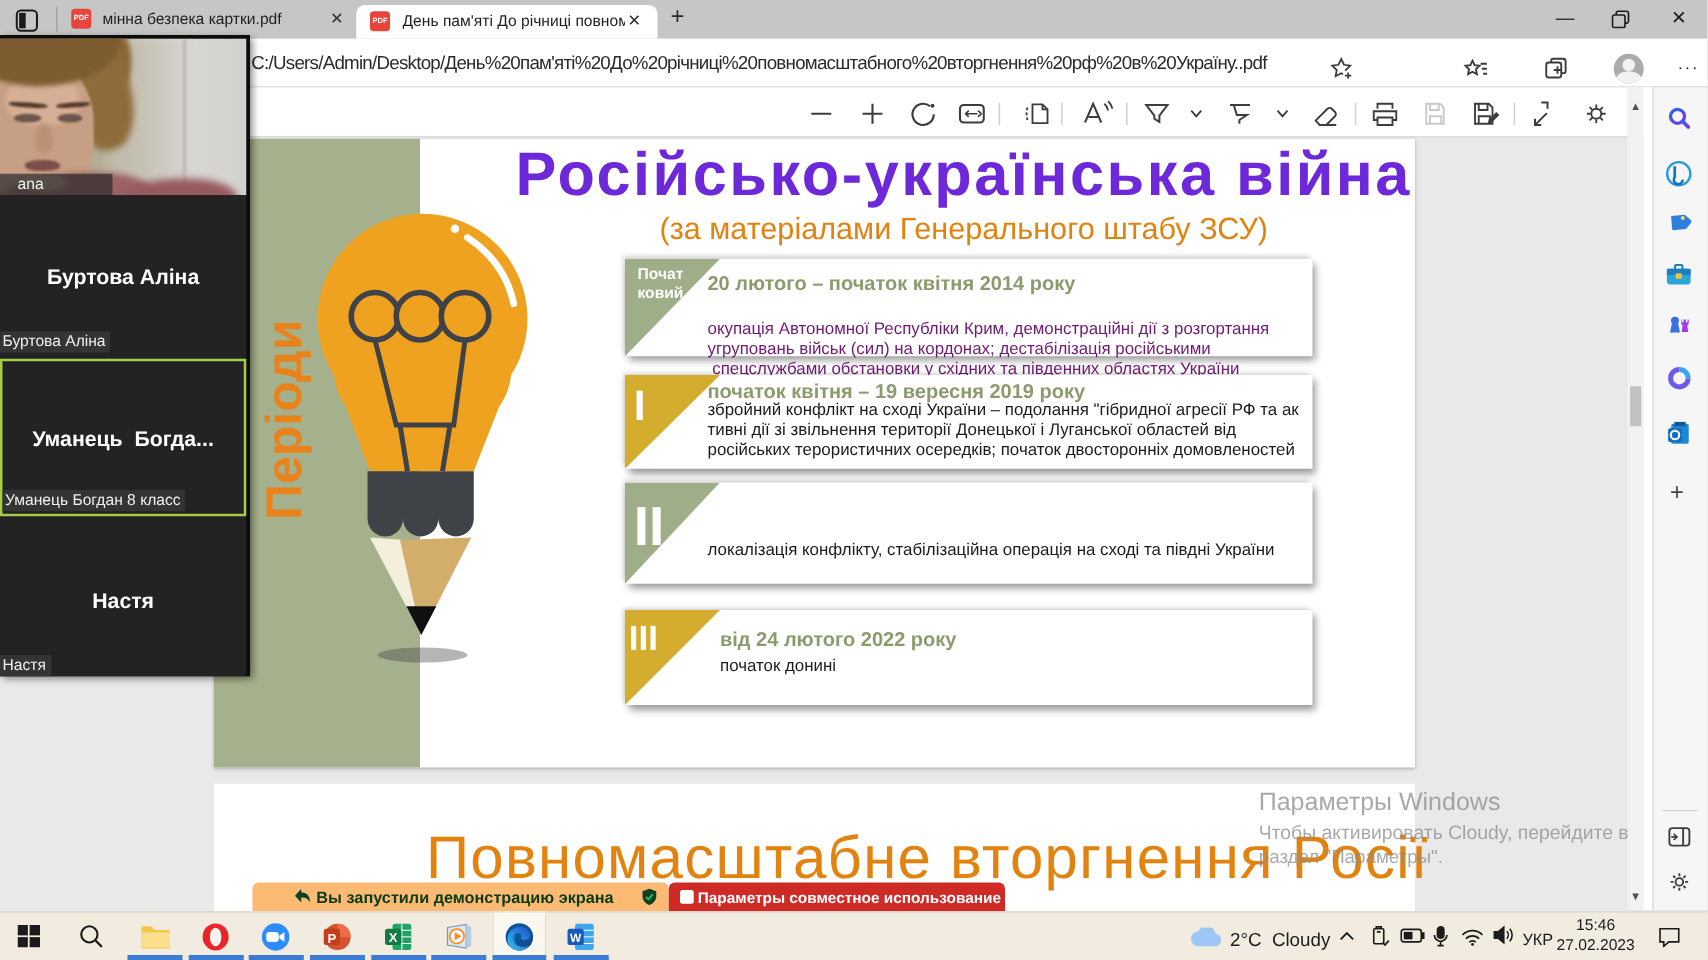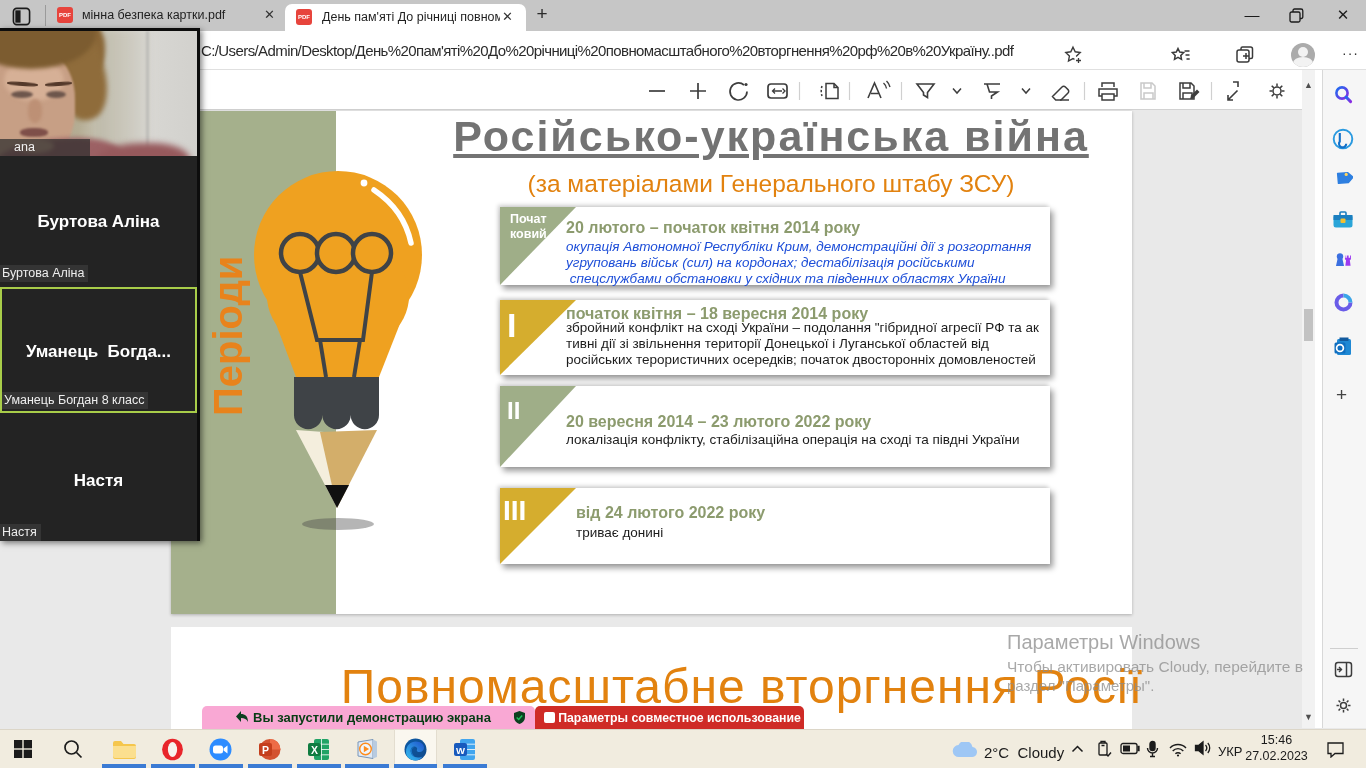--- a/index.html
+++ b/index.html
@@ -98,21 +98,21 @@
     <path d="M637 9.5 v3 M637 21.5 v3 M629.5 17 h3 M641.5 17 h3 M631.7 11.7 l2.2 2.2 M640.1 20.1 l2.2 2.2 M631.7 22.3 l2.2-2.2 M640.1 13.9 l2.2-2.2"></path>
   </g>
 </svg>
 
 <div class="abs" style="left:0;top:111px;width:1302px;height:617px;background:#e9e9e9;"></div>
 
 <div class="abs" style="left:171px;top:111px;width:961px;height:503px;background:#fff;box-shadow:0 1px 3px rgba(0,0,0,.25);">
   <div class="abs" style="left:0;top:0;width:165px;height:503px;background:#a5b08c;"></div>
   <div class="abs" style="left:-23px;top:202px;width:160px;height:46px;line-height:46px;color:#e8831c;font-size:40px;font-weight:bold;transform:rotate(-90deg);transform-origin:80px 23px;white-space:nowrap;text-align:center;">Періоди</div>
 
-  <div class="abs" style="left:240px;top:1px;width:720px;text-align:center;color:#737373;font-size:43px;font-weight:bold;letter-spacing:2px;text-decoration:underline;">Російсько-українська війна</div>
+  <div class="abs" style="left:240px;top:1px;width:720px;text-align:center;color:#6d28d9;font-size:49px;font-weight:bold;letter-spacing:2px;">Російсько-українська війна</div>
   <div class="abs" style="left:240px;top:59px;width:720px;text-align:center;color:#e2820f;font-size:24.5px;">(за матеріалами Генерального штабу ЗСУ)</div>
 
   <svg class="abs" style="left:75px;top:55px;" width="190" height="380" viewBox="0 0 190 380">
     <ellipse cx="92" cy="358" rx="36" ry="6" fill="rgba(70,70,70,.4)"></ellipse>
     <circle cx="92" cy="89" r="84" fill="#efa120"></circle>
     <ellipse cx="92" cy="130" rx="71" ry="58" fill="#efa120"></ellipse>
     <polygon points="27,150 157,150 133,211 50,211" fill="#efa120"></polygon>
     <circle cx="118" cy="17" r="3.4" fill="#fff"></circle>
     <path d="M128 24 Q158 44 165 77" stroke="#fff" stroke-width="5.5" fill="none" stroke-linecap="round"></path>
     <g fill="#efa120" stroke="#3f4347" stroke-width="4.5">
@@ -130,45 +130,44 @@
     <polygon points="74,266 131,264 91,342" fill="#d3ae6a"></polygon>
     <polygon points="79,319 103,319 91,342" fill="#101010"></polygon>
   </svg>
 
   <div class="abs" style="left:329px;top:96px;width:550px;height:78px;background:#fff;box-shadow:-2px -2px 4px rgba(0,0,0,.18),3px 4px 6px rgba(0,0,0,.4);">
     <svg class="abs" style="left:0;top:0" width="76" height="78">
         <polygon points="0,0 76,0 0,78" fill="#9fae88"></polygon>
       </svg>
     <div class="abs" style="left:10px;top:5px;color:#fff;font-size:12.5px;font-weight:bold;line-height:14.5px;">Почат<br>ковий</div>
     <div class="abs" style="left:66px;top:12px;color:#8c9b6e;font-size:16px;font-weight:bold;">20 лютого – початок квітня 2014 року</div>
-    <div class="abs" style="left:66px;top:32px;color:#1d4ed8;font-size:13.5px;line-height:16px;white-space:nowrap;font-style:italic;">окупація Автономної Республіки Крим, демонстраційні дії з розгортання<br>угруповань військ (сил) на кордонах; дестабілізація російськими<br>&nbsp;спецслужбами обстановки у східних та південних областях України</div>
+    <div class="abs" style="left:66px;top:48px;color:#701a75;font-size:13.5px;line-height:16px;white-space:nowrap;">окупація Автономної Республіки Крим, демонстраційні дії з розгортання<br>угруповань військ (сил) на кордонах; дестабілізація російськими<br>&nbsp;спецслужбами обстановки у східних та південних областях України</div>
   </div>
   <div class="abs" style="left:329px;top:189px;width:550px;height:75px;background:#fff;box-shadow:-2px -2px 4px rgba(0,0,0,.18),3px 4px 6px rgba(0,0,0,.4);">
     <svg class="abs" style="left:0;top:0" width="76" height="75">
         <polygon points="0,0 76,0 0,75" fill="#d5ad2e"></polygon>
       </svg>
     <div class="abs" style="left:7px;top:6px;color:#fff;font-size:34px;font-weight:bold;">I</div>
-    <div class="abs" style="left:66px;top:5px;color:#8c9b6e;font-size:16px;font-weight:bold;">початок квітня – 18 вересня 2014 року</div>
+    <div class="abs" style="left:66px;top:5px;color:#8c9b6e;font-size:16px;font-weight:bold;">початок квітня – 19 вересня 2019 року</div>
     <div class="abs" style="left:66px;top:20px;color:#1c1c1c;font-size:13.5px;line-height:16px;white-space:nowrap;">збройний конфлікт на сході України – подолання "гібридної агресії РФ та ак<br>тивні дії зі звільнення території Донецької і Луганської областей від<br>російських терористичних осередків; початок двосторонніх домовленостей</div>
   </div>
   <div class="abs" style="left:329px;top:275px;width:550px;height:81px;background:#fff;box-shadow:-2px -2px 4px rgba(0,0,0,.18),3px 4px 6px rgba(0,0,0,.4);">
     <svg class="abs" style="left:0;top:0" width="76" height="81">
         <polygon points="0,0 76,0 0,81" fill="#9fae88"></polygon>
       </svg>
-    <div class="abs" style="left:7px;top:11px;color:#fff;font-size:24px;font-weight:bold;">II</div>
-    <div class="abs" style="left:66px;top:27px;color:#8c9b6e;font-size:16px;font-weight:bold;">20 вересня 2014 – 23 лютого 2022 року</div>
+    <div class="abs" style="left:7px;top:11px;color:#fff;font-size:44px;font-weight:bold;">II</div>
     <div class="abs" style="left:66px;top:46px;color:#1c1c1c;font-size:13.5px;white-space:nowrap;">локалізація конфлікту, стабілізаційна операція на сході та півдні України</div>
   </div>
   <div class="abs" style="left:329px;top:377px;width:550px;height:76px;background:#fff;box-shadow:-2px -2px 4px rgba(0,0,0,.18),3px 4px 6px rgba(0,0,0,.4);">
     <svg class="abs" style="left:0;top:0" width="76" height="76">
         <polygon points="0,0 76,0 0,76" fill="#d5ad2e"></polygon>
       </svg>
     <div class="abs" style="left:3px;top:7px;color:#fff;font-size:28px;font-weight:bold;">III</div>
     <div class="abs" style="left:76px;top:16px;color:#8c9b6e;font-size:16px;font-weight:bold;">від 24 лютого 2022 року</div>
-    <div class="abs" style="left:76px;top:37px;color:#1c1c1c;font-size:13.5px;">триває донині</div>
+    <div class="abs" style="left:76px;top:37px;color:#1c1c1c;font-size:13.5px;">початок донині</div>
   </div>
 </div>
 
 <div class="abs" style="left:171px;top:627px;width:961px;height:141px;background:#fff;">
   <div class="abs" style="left:11px;top:32px;width:961px;text-align:right;color:#e2820f;font-size:48px;font-weight:normal;letter-spacing:1px;white-space:nowrap;">Повномасштабне вторгнення Росії</div>
 </div>
 
 <div class="abs" style="left:1007px;top:631px;width:340px;color:#8c8c8c;opacity:.75;z-index:30;">
   <div style="font-size:20px;">Параметры Windows</div>
   <div style="font-size:15.5px;margin-top:4px;white-space:nowrap;">Чтобы активировать Cloudy, перейдите в</div>
@@ -264,21 +263,21 @@
     <div class="abs" style="left:0;top:53px;width:193px;text-align:center;color:#fff;font-size:17px;font-weight:bold;">Уманець&nbsp; Богда...</div>
     <div class="abs" style="left:0;top:103px;background:rgba(55,55,55,.85);color:#eee;font-size:12.5px;padding:1px 4px 2px 2px;">Уманець Богдан 8 класс</div>
   </div>
 
   <div class="abs" style="left:0;top:384px;width:197px;height:126px;background:#232323;">
     <div class="abs" style="left:0;top:56px;width:197px;text-align:center;color:#fff;font-size:17px;font-weight:bold;">Настя</div>
     <div class="abs" style="left:0;top:109px;background:rgba(55,55,55,.85);color:#eee;font-size:12.5px;padding:1px 4px 2px 2px;">Настя</div>
   </div>
 </div>
 
-<div class="abs" style="left:202px;top:706px;width:333px;height:23px;background:#f9a8d4;border-radius:5px 5px 0 0;">
+<div class="abs" style="left:202px;top:706px;width:333px;height:23px;background:#fdba74;border-radius:5px 5px 0 0;">
   <svg class="abs" style="left:33px;top:3px" width="16" height="16" viewBox="0 0 16 16">
       <path d="M3 13 C3 7 6 5 10 5 V2 l5 5.5 L10 13 V9 C6.5 9 4.5 10 3 13 z" fill="#0c4020" transform="scale(-1,1) translate(-16,0)"></path>
     </svg>
   <div class="abs" style="left:36px;top:4px;width:268px;text-align:center;color:#073c14;font-size:13px;font-weight:bold;white-space:nowrap;">Вы запустили демонстрацию экрана</div>
   <svg class="abs" style="left:310px;top:4px" width="15" height="15" viewBox="0 0 15 15">
       <path d="M7.5 1 l5.5 2 v4 c0 3.5-2.5 6-5.5 7 -3-1-5.5-3.5-5.5-7 v-4 z" fill="#0c4020"></path>
       <path d="M4.7 7.5 l2 2 3.5-4" stroke="#1ec35b" stroke-width="1.4" fill="none"></path>
     </svg>
 </div>
 <div class="abs" style="left:535px;top:706px;width:269px;height:23px;background:#cf2b26;border-radius:5px 5px 0 0;">

